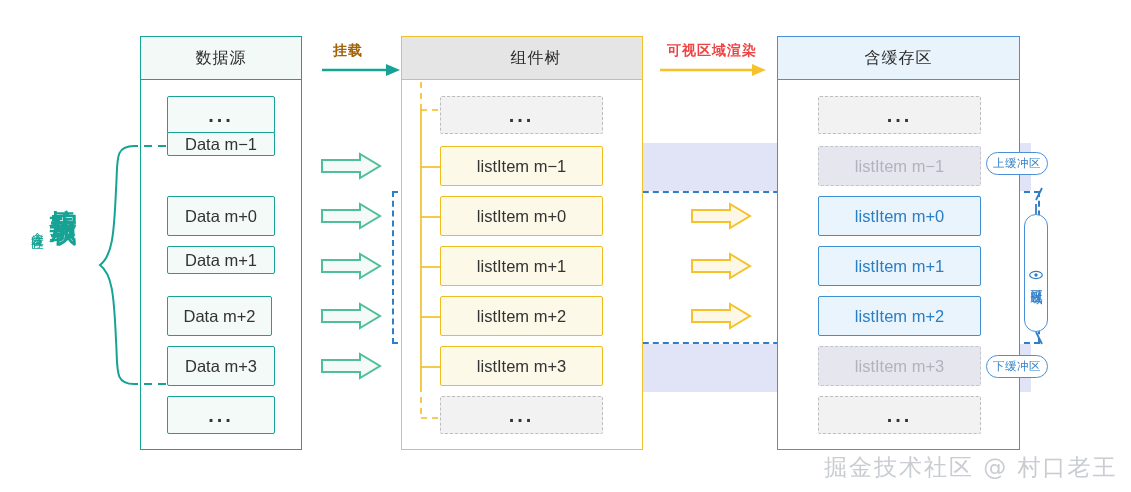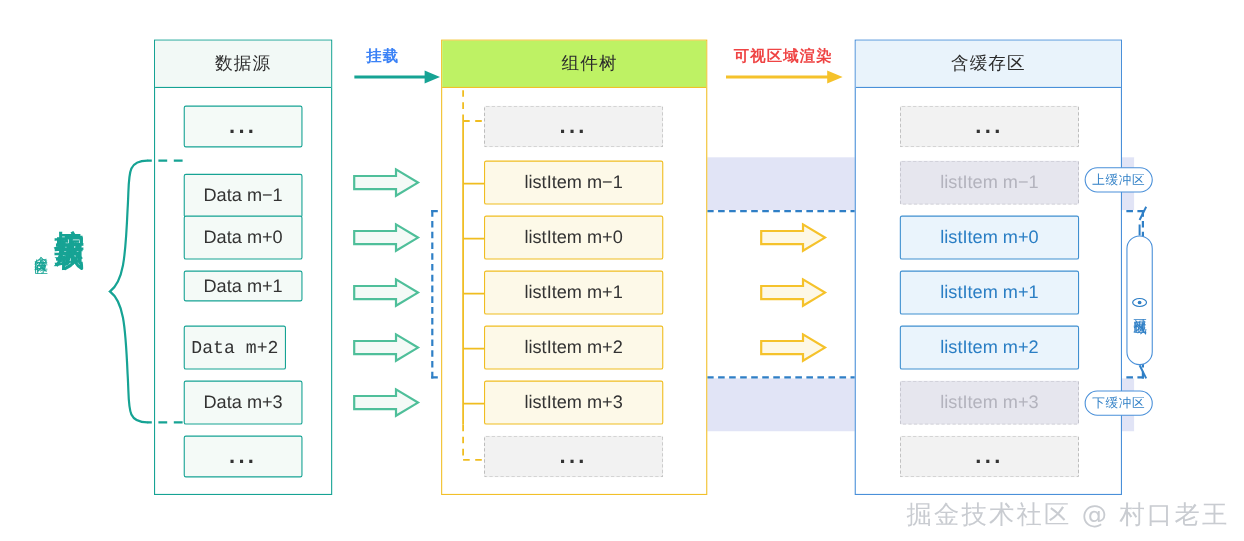--- a/index.html
+++ b/index.html
@@ -20,41 +20,41 @@
   .col-ct{border-color:#f2c029;left:401px;top:36px;width:242px;height:414px;}
   .col-rp{border-color:#4a90d9;left:777px;top:36px;width:243px;height:414px;}
 
   .col-head{
     position:absolute;left:0;top:0;right:0;height:42px;
     display:flex;align-items:center;justify-content:center;
     font-size:16px;color:#2b2b2b;letter-spacing:1px;
     border-bottom:1.6px solid;
   }
   .head-ds{background:#f2f9f6;border-bottom-color:#16a394;}
-  .head-ct{background:#bef264;border-bottom-color:#f2c029;padding-left:28px;}
+  .head-ct{background:#e5e5e5;border-bottom-color:#f2c029;padding-left:28px;}
   .head-rp{background:#e9f3fb;border-bottom-color:#4a90d9;}
 
   
   .item{
     display:flex;align-items:center;justify-content:center;
     font-size:16.5px;border-radius:2px;box-sizing:border-box;
   }
   .item-ds{border:1.4px solid #16a394;background:#f4faf7;color:#333;}
   .item-ct{border:1.4px solid #f0bd20;background:#fdf9e8;color:#333;}
   .item-rp{border:1.4px solid #3f8fd0;background:#eaf4fc;color:#2a7ec4;}
   .item-ghost{border:1.2px dashed #bdbdbd;background:#f2f2f2;color:#333;}
   .item-faded{border:1.2px dashed #c3c3cc;background:#e6e6ee;color:#b3b3bd;}
   .dots{letter-spacing:3px;font-size:20px;font-weight:bold;color:#333;}
 
   
   .blockarrow{display:block;}
 
   
   .arrow-label{font-size:14px;font-weight:bold;letter-spacing:1px;}
-  .lbl-mount{color:#3b82f6;}
+  .lbl-mount{color:#a16207;}
   .lbl-render{color:#ef4444;}
 
   
   .v-text{
     writing-mode:vertical-rl;text-orientation:upright;
     color:#16a394;line-height:1.08;
   }
   .v-big{font-size:27px;font-weight:bold;letter-spacing:3px;}
   .v-small{font-size:12.5px;letter-spacing:2px;}
 
@@ -85,24 +85,24 @@
 
   <div class="abs band" style="left:401px;top:143px;width:630px;height:48px;"></div>
   <div class="abs band" style="left:401px;top:344px;width:630px;height:48px;"></div>
 
   <div class="abs viewport" style="left:392px;top:191px;width:648px;height:153px;"></div>
 
   <div class="abs col col-ds">
     <div class="col-head head-ds">数据源</div>
   </div>
   <div class="abs item item-ds dots" style="left:167px;top:96px;width:108px;height:38px;">...</div>
-  <div class="abs item item-ds" style="left:167px;top:158px;width:108px;height:40px;">Data m−1</div>
+  <div class="abs item item-ds" style="left:167px;top:132px;width:108px;height:24px;">Data m−1</div>
   <div class="abs item item-ds" style="left:167px;top:196px;width:108px;height:40px;">Data m+0</div>
   <div class="abs item item-ds" style="left:167px;top:246px;width:108px;height:28px;text-align:center;">Data m+1</div>
-  <div class="abs item item-ds" style="left:167px;top:296px;width:93px;height:40px;font-family:Liberation Mono, monospace;">Data m+2</div>
+  <div class="abs item item-ds" style="left:167px;top:296px;width:105px;height:40px;">Data m+2</div>
   <div class="abs item item-ds" style="left:167px;top:346px;width:108px;height:40px;">Data m+3</div>
   <div class="abs item item-ds dots" style="left:167px;top:396px;width:108px;height:38px;">...</div>
 
   <svg class="abs" style="left:78px;top:140px;width:92px;height:250px;" viewBox="0 0 92 250">
     <path d="M88 6 H 56" stroke="#16a394" stroke-width="2" fill="none" stroke-dasharray="8 6"></path>
     <path d="M88 244 H 56" stroke="#16a394" stroke-width="2" fill="none" stroke-dasharray="8 6"></path>
     <path d="M56 6 C 36 6 40 20 38 50 C 36 96 34 116 22 125 C 34 134 36 154 38 200
              C 40 230 36 244 56 244" stroke="#16a394" stroke-width="2" fill="none" stroke-linecap="round"></path>
   </svg>
 

